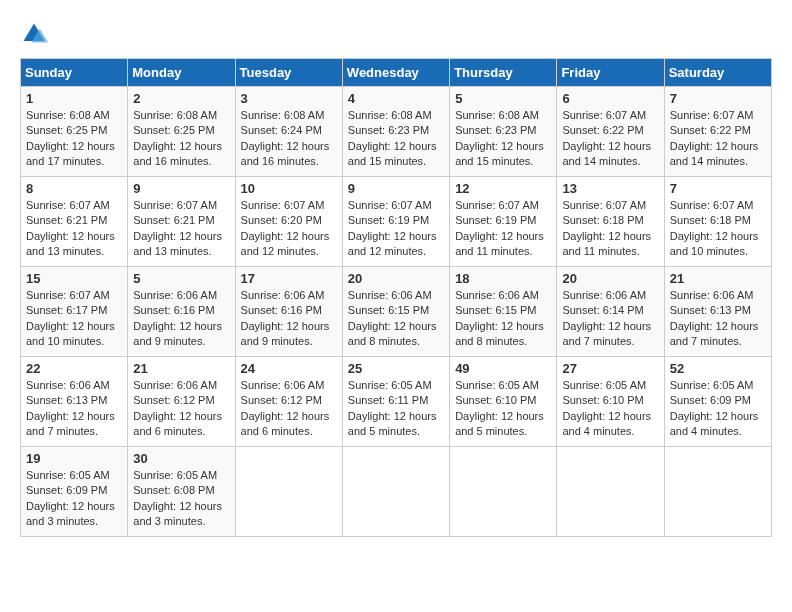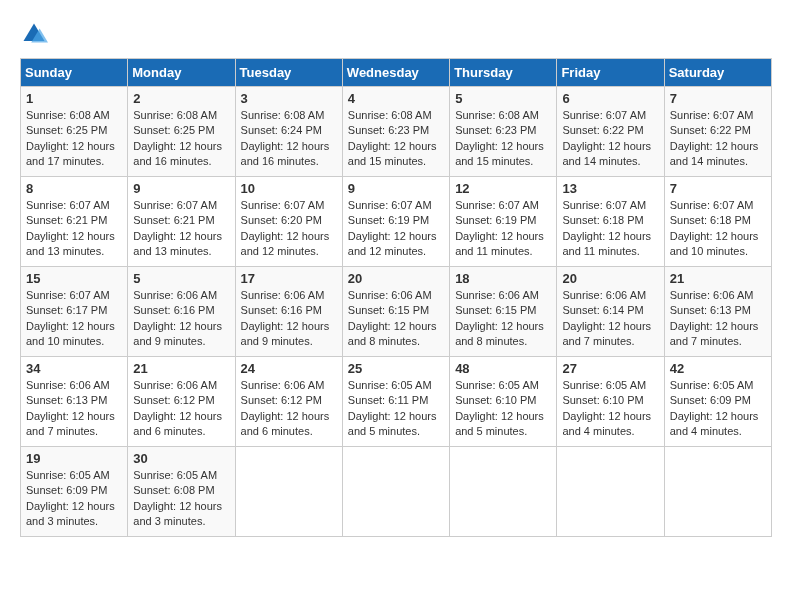--- a/index.html
+++ b/index.html
@@ -261,21 +261,21 @@
         <span class="day-num">21</span>
         <div class="day-info">
           Sunrise: 6:06 AM<br>
           Sunset: 6:13 PM<br>
           Daylight: 12 hours and 7 minutes.
         </div>
       </td>
       </tr>
       <tr>
         <td>
-        <span class="day-num">34</span>
+        <span class="day-num">22</span>
         <div class="day-info">
           Sunrise: 6:06 AM<br>
           Sunset: 6:13 PM<br>
           Daylight: 12 hours and 7 minutes.
         </div>
       </td>
         <td>
         <span class="day-num">21</span>
         <div class="day-info">
           Sunrise: 6:06 AM<br>
@@ -293,37 +293,37 @@
       </td>
         <td>
         <span class="day-num">25</span>
         <div class="day-info">
           Sunrise: 6:05 AM<br>
           Sunset: 6:11 PM<br>
           Daylight: 12 hours and 5 minutes.
         </div>
       </td>
         <td>
-        <span class="day-num">48</span>
+        <span class="day-num">49</span>
         <div class="day-info">
           Sunrise: 6:05 AM<br>
           Sunset: 6:10 PM<br>
           Daylight: 12 hours and 5 minutes.
         </div>
       </td>
         <td>
         <span class="day-num">27</span>
         <div class="day-info">
           Sunrise: 6:05 AM<br>
           Sunset: 6:10 PM<br>
           Daylight: 12 hours and 4 minutes.
         </div>
       </td>
         <td>
-        <span class="day-num">42</span>
+        <span class="day-num">52</span>
         <div class="day-info">
           Sunrise: 6:05 AM<br>
           Sunset: 6:09 PM<br>
           Daylight: 12 hours and 4 minutes.
         </div>
       </td>
       </tr>
       <tr>
         <td>
         <span class="day-num">19</span>

